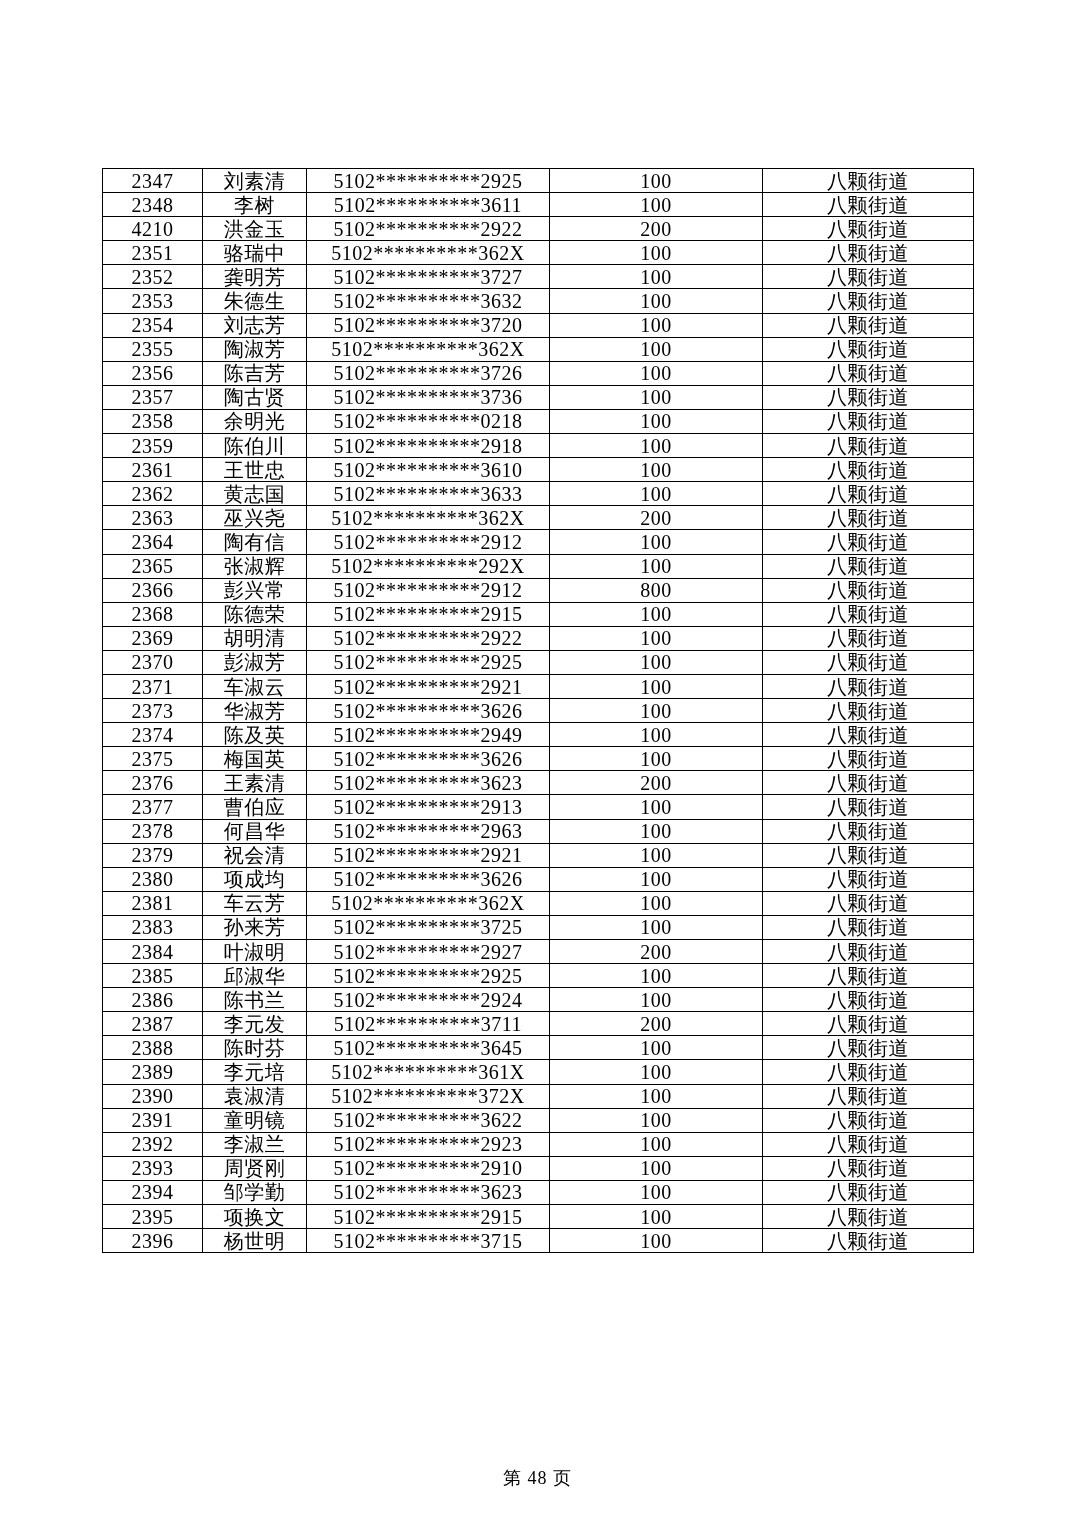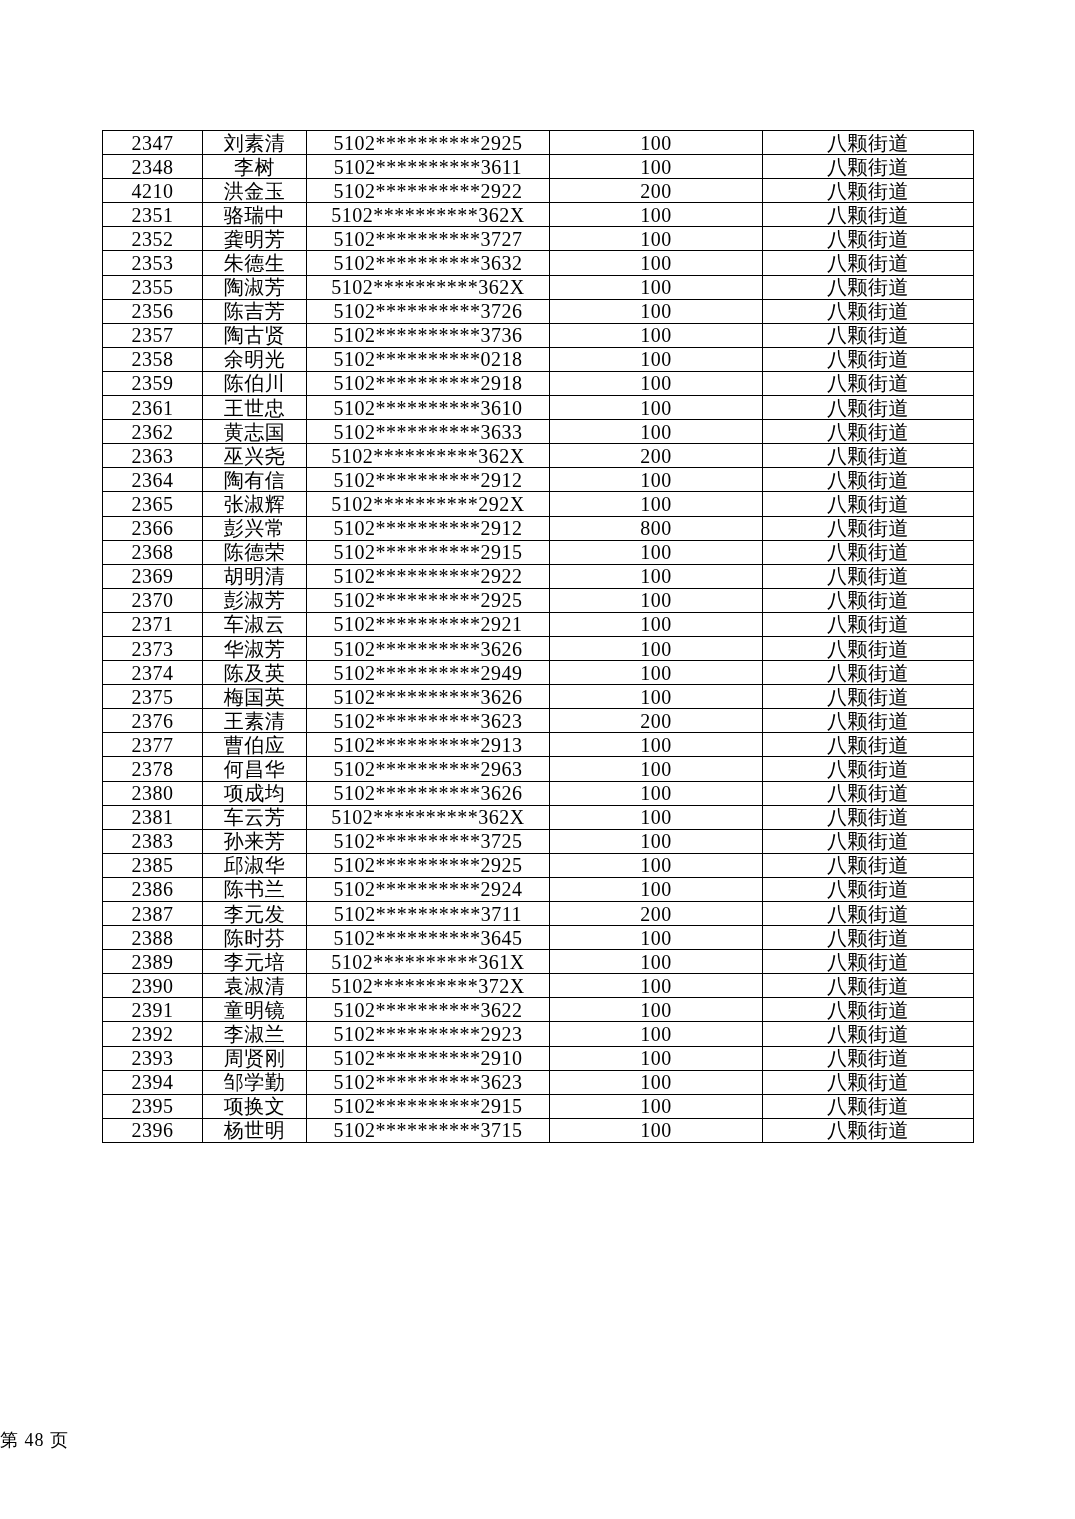--- a/index.html
+++ b/index.html
@@ -11,20 +11,21 @@
     width: 1075px;
     height: 1519px;
     position: relative;
     font-family: "Liberation Serif", "DejaVu Serif", serif;
     color: #000000;
   }
   .page {
     position: absolute;
     inset: 0;
     background: #ffffff;
+    margin-top: 38px;
   }
   table.roster {
     position: absolute;
     left: 102px;
     top: 130px;
     width: 871px;
     border-collapse: collapse;
     table-layout: fixed;
   }
   table.roster td {
@@ -39,21 +40,21 @@
     overflow: hidden;
     letter-spacing: 0.5px;
   }
   td.c-no     { }
   td.c-id     { letter-spacing: 1px; }
   .footer {
     position: absolute;
     left: 0;
     top: 1428px;
     width: 100%;
-    text-align: left;
+    text-align: center;
     font-size: 18px;
     letter-spacing: 1px;
   }
 </style>
 </head>
 <body>
 
 <div class="page">
 
   <table class="roster">
@@ -101,20 +102,27 @@
           <td class="c-district">八颗街道</td>
         </tr>
         <tr>
           <td class="c-no">2353</td>
           <td class="c-name">朱德生</td>
           <td class="c-id">5102**********3632</td>
           <td class="c-amount">100</td>
           <td class="c-district">八颗街道</td>
         </tr>
         <tr>
+          <td class="c-no">2354</td>
+          <td class="c-name">刘志芳</td>
+          <td class="c-id">5102**********3720</td>
+          <td class="c-amount">100</td>
+          <td class="c-district">八颗街道</td>
+        </tr>
+        <tr>
           <td class="c-no">2355</td>
           <td class="c-name">陶淑芳</td>
           <td class="c-id">5102**********362X</td>
           <td class="c-amount">100</td>
           <td class="c-district">八颗街道</td>
         </tr>
         <tr>
           <td class="c-no">2356</td>
           <td class="c-name">陈吉芳</td>
           <td class="c-id">5102**********3726</td>
@@ -248,20 +256,27 @@
           <td class="c-district">八颗街道</td>
         </tr>
         <tr>
           <td class="c-no">2378</td>
           <td class="c-name">何昌华</td>
           <td class="c-id">5102**********2963</td>
           <td class="c-amount">100</td>
           <td class="c-district">八颗街道</td>
         </tr>
         <tr>
+          <td class="c-no">2379</td>
+          <td class="c-name">祝会清</td>
+          <td class="c-id">5102**********2921</td>
+          <td class="c-amount">100</td>
+          <td class="c-district">八颗街道</td>
+        </tr>
+        <tr>
           <td class="c-no">2380</td>
           <td class="c-name">项成均</td>
           <td class="c-id">5102**********3626</td>
           <td class="c-amount">100</td>
           <td class="c-district">八颗街道</td>
         </tr>
         <tr>
           <td class="c-no">2381</td>
           <td class="c-name">车云芳</td>
           <td class="c-id">5102**********362X</td>
@@ -269,20 +284,27 @@
           <td class="c-district">八颗街道</td>
         </tr>
         <tr>
           <td class="c-no">2383</td>
           <td class="c-name">孙来芳</td>
           <td class="c-id">5102**********3725</td>
           <td class="c-amount">100</td>
           <td class="c-district">八颗街道</td>
         </tr>
         <tr>
+          <td class="c-no">2384</td>
+          <td class="c-name">叶淑明</td>
+          <td class="c-id">5102**********2927</td>
+          <td class="c-amount">200</td>
+          <td class="c-district">八颗街道</td>
+        </tr>
+        <tr>
           <td class="c-no">2385</td>
           <td class="c-name">邱淑华</td>
           <td class="c-id">5102**********2925</td>
           <td class="c-amount">100</td>
           <td class="c-district">八颗街道</td>
         </tr>
         <tr>
           <td class="c-no">2386</td>
           <td class="c-name">陈书兰</td>
           <td class="c-id">5102**********2924</td>

